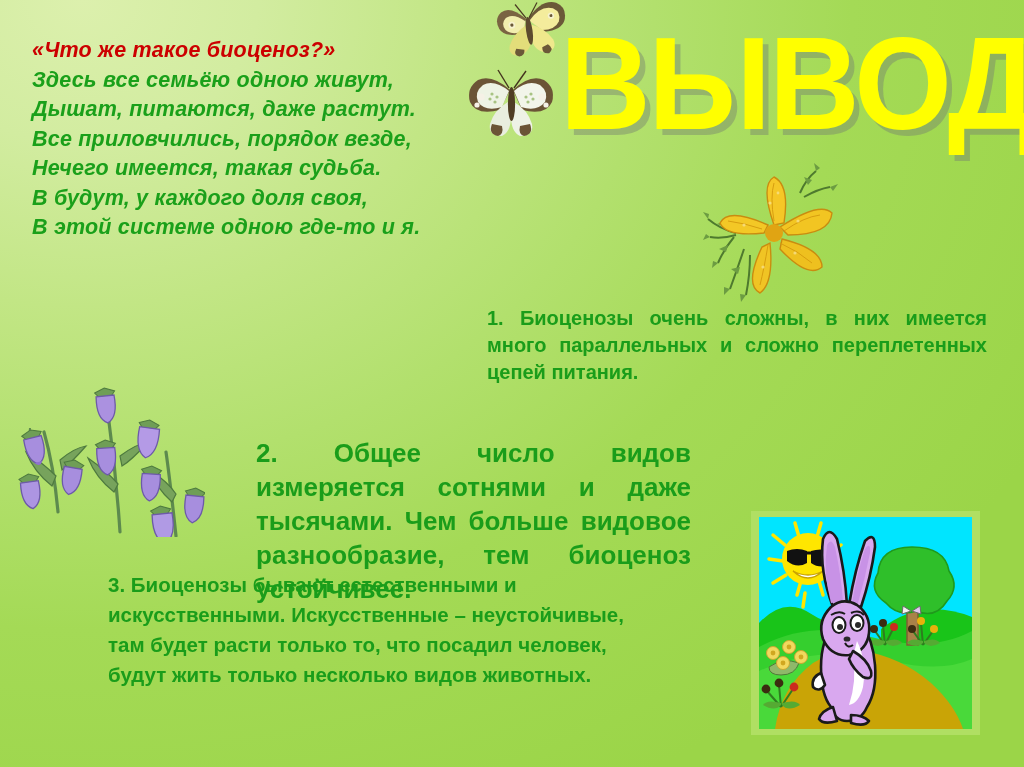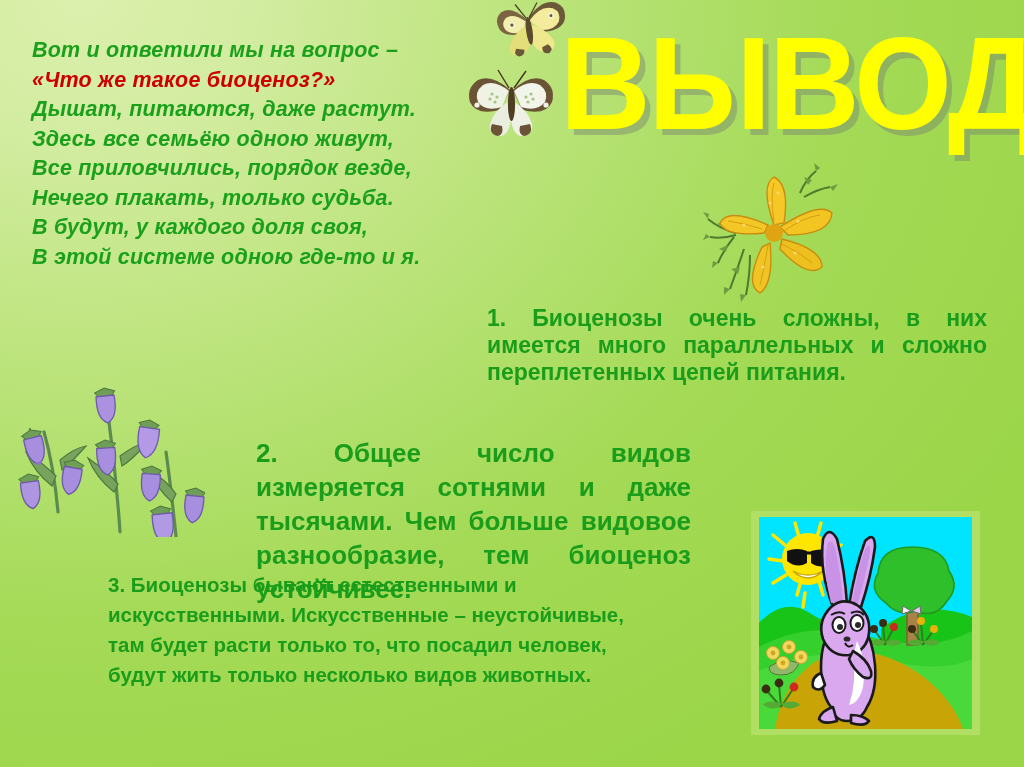--- a/index.html
+++ b/index.html
@@ -55,21 +55,21 @@
   .point {
     position: absolute;
     font-weight: bold;
     color: #1a9d1a;
     text-align: justify;
   }
   #point-1 {
     left: 487px;
     top: 305px;
     width: 500px;
-    font-size: 23px;
+    font-size: 20px;
     line-height: 27px;
   }
   #point-2 {
     left: 256px;
     top: 436px;
     width: 435px;
     font-size: 26px;
     line-height: 34px;
   }
   #point-3 {
@@ -97,26 +97,25 @@
     width: 229px;
     height: 224px;
   }
 </style>
 </head>
 <body>
 
 <div id="slide">
 
   <div class="poem">
-    <span class="line">Вот и ответили мы на вопрос –</span>
     <span class="line accent">«Что же такое биоценоз?»</span>
+    <span class="line">Здесь все семьёю одною живут,</span>
     <span class="line">Дышат, питаются, даже растут.</span>
-    <span class="line">Здесь все семьёю одною живут,</span>
     <span class="line">Все приловчились, порядок везде,</span>
-    <span class="line">Нечего плакать, только судьба.</span>
+    <span class="line">Нечего имеется, такая судьба.</span>
     <span class="line">В будут, у каждого доля своя,</span>
     <span class="line">В этой системе одною где-то и я.</span>
   </div>
 
   <div class="headline">ВЫВОД:</div>
 
   <div class="art" id="butterflies">
     <svg viewBox="0 0 130 140" width="130" height="140">
 
       <g transform="translate(30,6) rotate(-8)">

